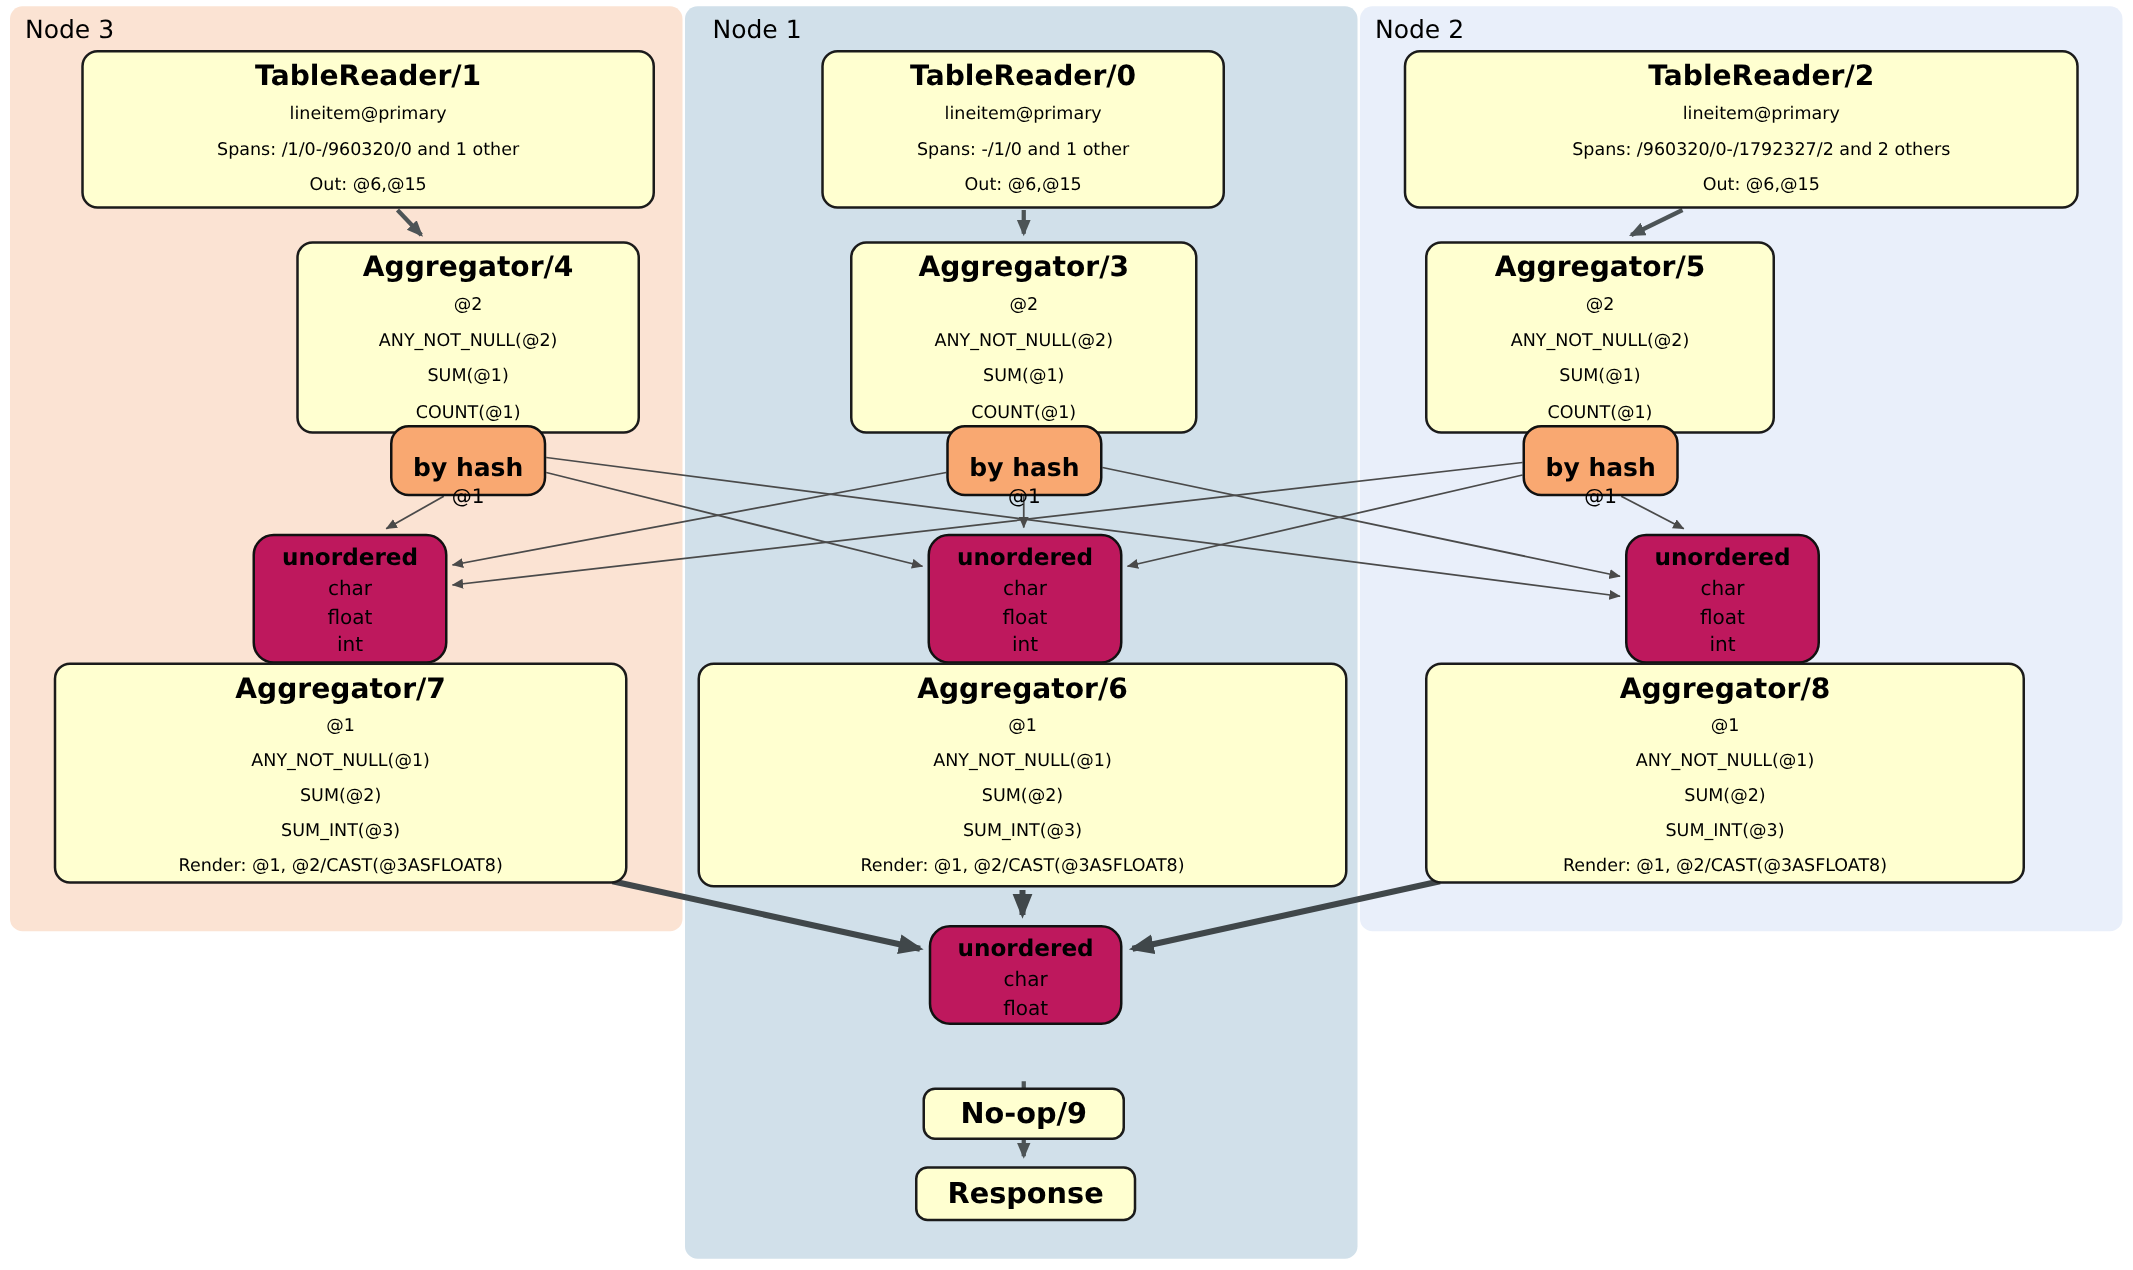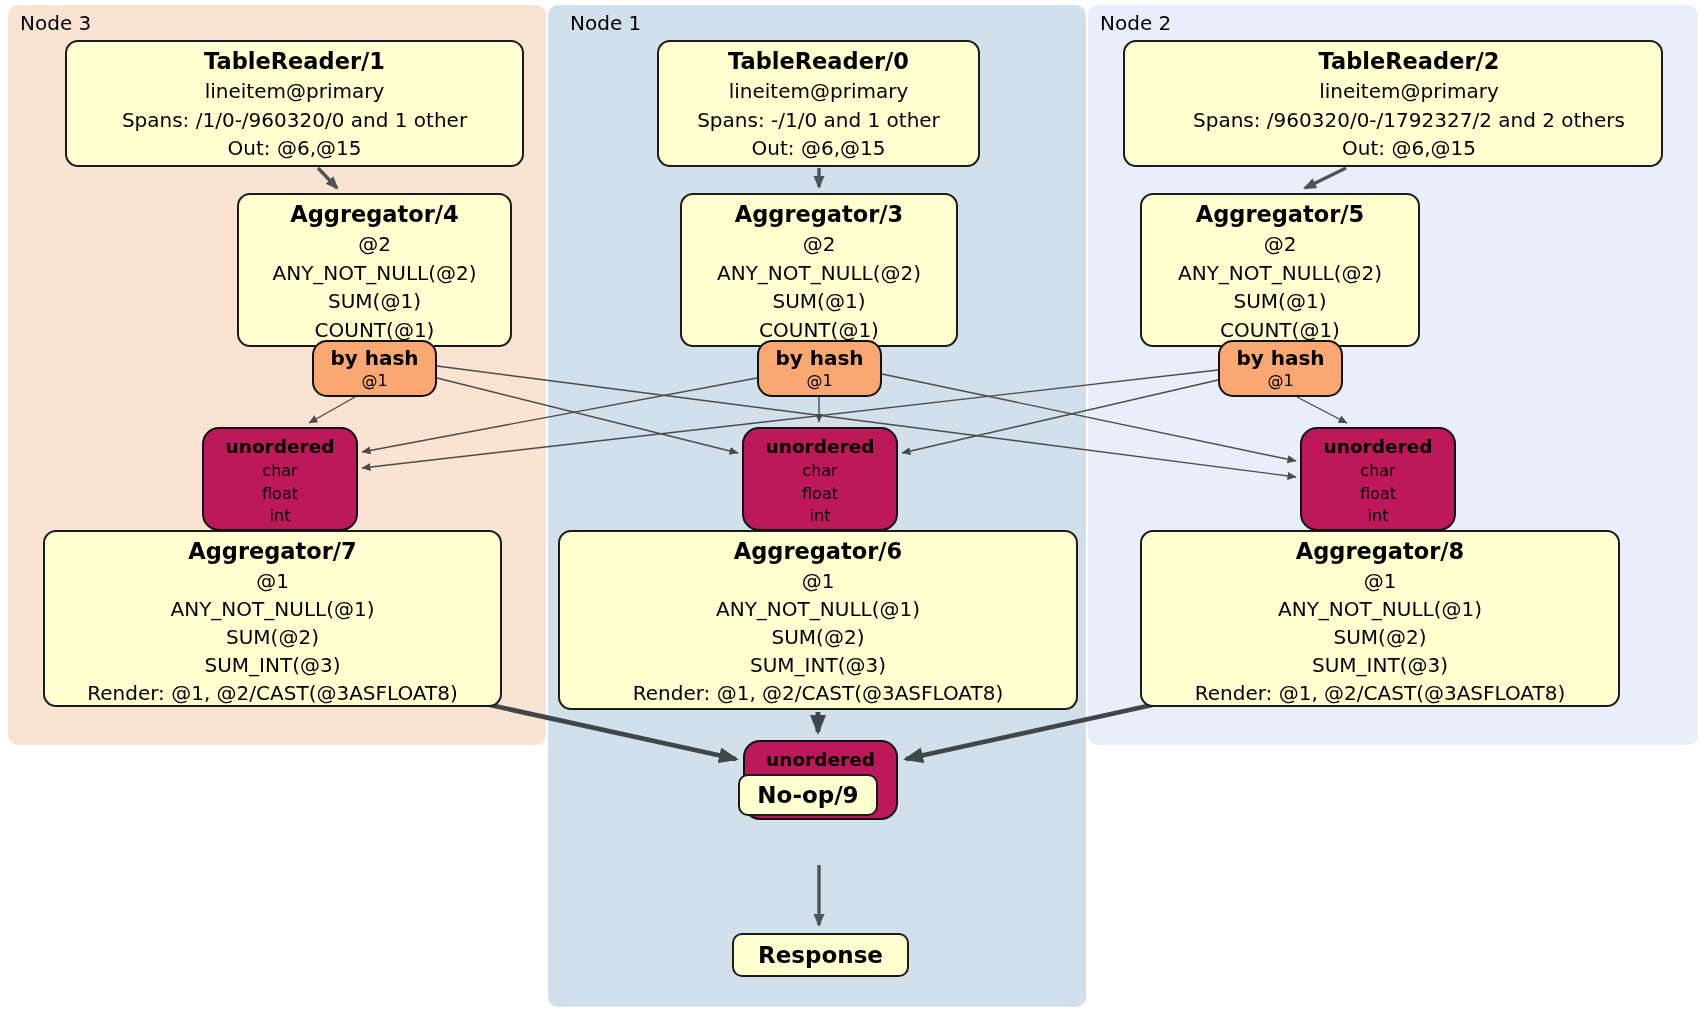--- a/index.html
+++ b/index.html
@@ -17,38 +17,38 @@
   .pl2 { left:1100px; top:11px; }
 
   svg.edges { position:absolute; left:0; top:0; z-index:1; pointer-events:none; }
 
   .ybox {
     position:absolute; background:#ffffd0; border:2px solid #1b1b1b;
     border-radius:13px; text-align:center; z-index:3; box-sizing:border-box;
     padding-top:3px;
   }
   .ybox .t { font-weight:bold; font-size:22.5px; line-height:32px; }
-  .ybox .l { font-size:20px; line-height:28.5px; }
+  .ybox .l { font-size:14px; line-height:28.5px; }
   .agg-b .l { line-height:28px; }
 
   .tr-n3 { left:65px;   top:40px; width:459px; height:127px; }
   .tr-n1 { left:657px;  top:40px; width:323px; height:127px; }
   .tr-n2 { left:1123px; top:40px; width:540px; height:127px;padding-left:32px; }
   .ag4 { left:237px;  top:193px; width:275px; height:154px; }
   .ag3 { left:680px;  top:193px; width:278px; height:154px; }
   .ag5 { left:1140px; top:193px; width:280px; height:154px; }
   .ag7 { left:43px;   top:530px; width:459px; height:177px; }
   .ag6 { left:558px;  top:530px; width:520px; height:180px; }
   .ag8 { left:1140px; top:530px; width:480px; height:177px; }
 
   .router {
     position:absolute; background:#f9a871; border:2px solid #111;
     border-radius:15px; text-align:center; z-index:4; box-sizing:border-box;
   }
-  .router .t { font-weight:bold; font-size:20px; line-height:26px; padding-top:3px; }
+  .router .t { font-weight:bold; font-size:20px; line-height:26px; padding-top:19px; }
   .router .s { font-size:16px; line-height:20px; }
   .rt3 { left:312px;  top:340px; width:125px; height:57px; }
   .rt1 { left:757px;  top:340px; width:125px; height:57px; }
   .rt2 { left:1218px; top:340px; width:125px; height:57px; }
 
   .sync {
     position:absolute; background:#be185d; border:2px solid #111;
     border-radius:17px; text-align:center; z-index:2; box-sizing:border-box;
   }
   .sync .t { font-weight:bold; font-size:18.5px; line-height:26px; padding-top:5px; }
@@ -57,21 +57,21 @@
   .sy1 { left:742px;  top:427px; width:156px; height:104px; }
   .sy2 { left:1300px; top:427px; width:156px; height:104px; }
   .syf { left:743px;  top:740px; width:155px; height:80px; z-index:3; }
 
   .minibox {
     position:absolute; background:#ffffd0; border:2px solid #1b1b1b;
     border-radius:10px; z-index:3; box-sizing:border-box;
     display:flex; align-items:center; justify-content:center;
     font-weight:bold; font-size:23px;
   }
-  .noop { left:738px; top:774px; width:140px; height:42px; }
+  .noop { left:738px; top:870px; width:162px; height:42px; }
   .resp { left:732px; top:933px; width:177px; height:44px; }
 </style>
 </head>
 <body>
 
 <div class="wrap">
 
   <div class="panel n3"></div>
   <div class="panel n1"></div>
   <div class="panel n2"></div>

